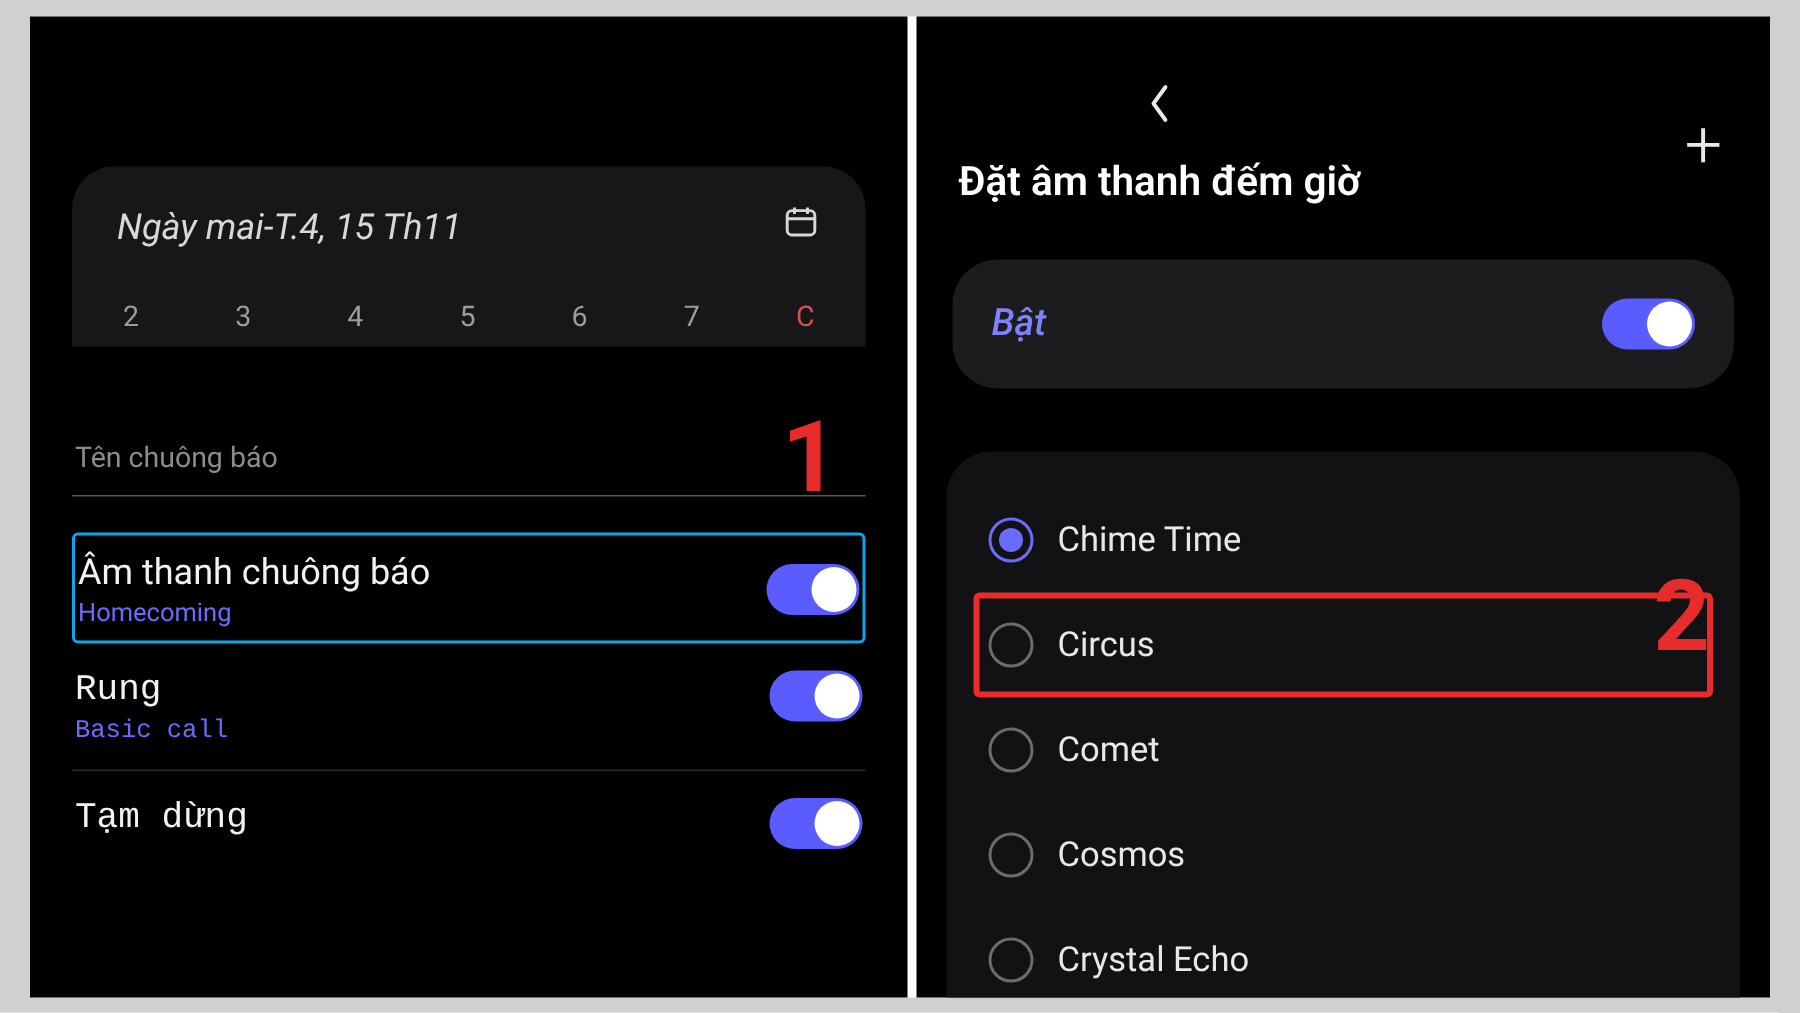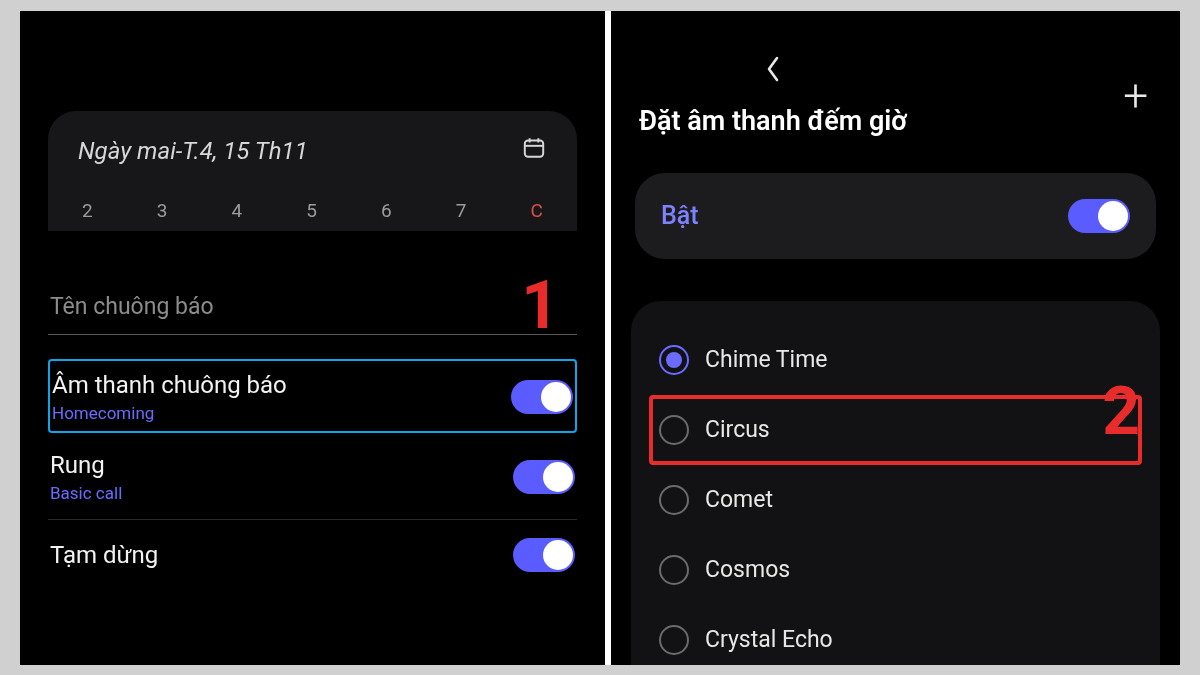--- a/index.html
+++ b/index.html
@@ -59,27 +59,27 @@
     color: #9c9c9e;
     margin-top: 32px;
     padding: 0 4px;
   }
   .days-row span:last-child { color: #d8504a; }
   .field {
     margin-top: 56px;
     border-bottom: 1.5px solid #5a5a5c;
     padding: 6px 2px 14px 2px;
   }
-  .placeholder { color: #8c8c8e; font-size: 23px; }
+  .placeholder { color: #8c8c8e; font-size: 19px; }
   .setting-row {
     display: flex;
-    align-items: center;
     justify-content: space-between;
     padding: 18px 2px 16px 2px;
     border-bottom: 1px solid #2a2a2c;
+    font-family: Liberation Mono, monospace;
   }
   .setting-title { font-size: 24px; color: #f2f2f2; }
   .setting-sub { font-size: 17px; color: #6b6cff; margin-top: 4px; }
   .highlight-box {
     border: 2px solid #0ea5e9;
     border-radius: 4px;
     padding: 10px 2px 8px 2px;
     margin-top: 24px;
     display: flex;
     align-items: center;
@@ -115,20 +115,21 @@
   .page-title { font-size: 27px; font-weight: 600; color: #fff; }
   .plus { font-size: 44px; color: #e8e8e8; font-weight: 300; line-height: 0.5; }
   .enable-card {
     background: #1c1c1e;
     border-radius: 30px;
     margin: 16px 4px 0 4px;
     padding: 26px 26px;
     display: flex;
     align-items: center;
     justify-content: space-between;
+    font-style: italic;
   }
   .enable-label { font-size: 25px; color: #7f82ff; font-weight: 500; }
   .sound-list {
     margin-top: 42px;
     background: #121214;
     border-radius: 30px 30px 0 0;
     padding: 24px 18px 0 18px;
   }
   .sound-item {
     display: flex;

